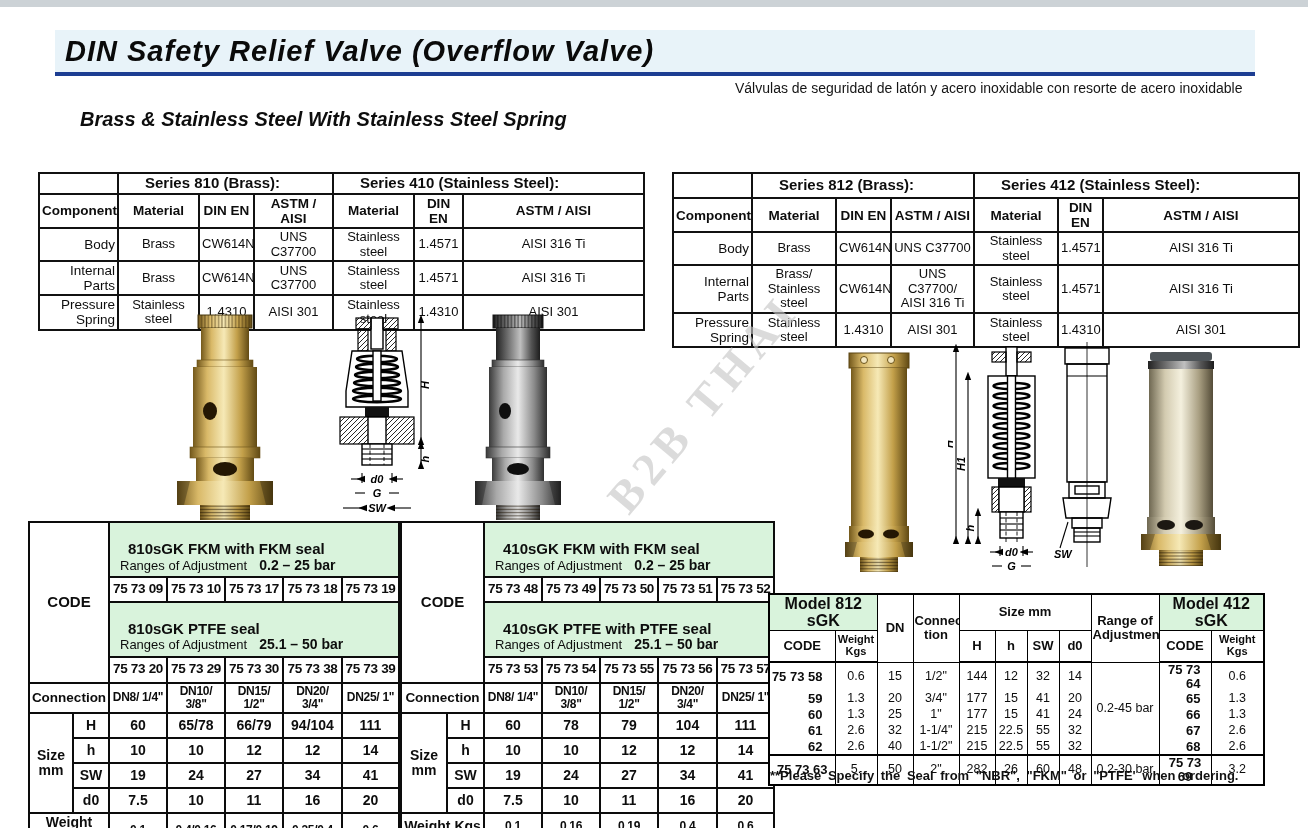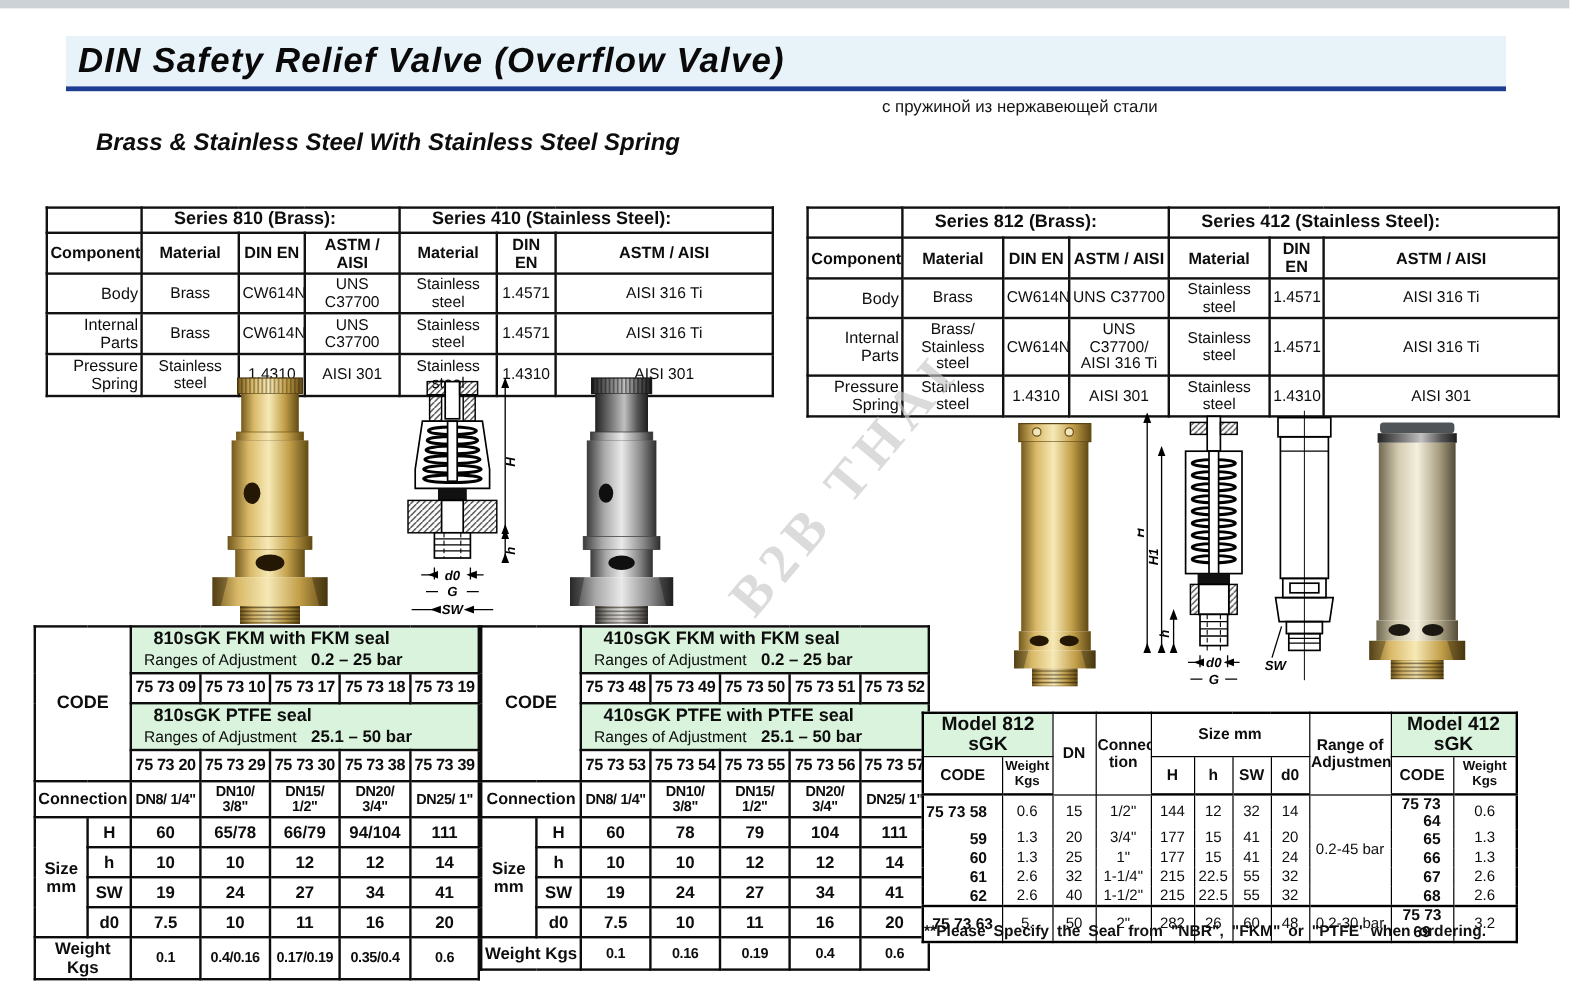--- a/index.html
+++ b/index.html
@@ -41,21 +41,21 @@
   .mat .series th { font-weight:bold; font-size:15px; text-align:left; padding-left:26px; }
   .mat .hdr td { font-weight:bold; font-size:13.5px; text-align:center; }
   .mat tbody tr td:first-child { text-align:right; padding-left:5px; font-size:13.5px; }
   .mat .hdr td:first-child { text-align:center; padding-left:2px; }
 
   
   .codes td, .codes th { border:2px solid #0c0c0c; text-align:center; vertical-align:middle;
                          font-size:14px; line-height:1.1; padding:1px; }
   .codes th { font-weight:bold; }
   .codes .codeL { font-size:15px; }
-  .codes .green { background:#d9f3dc; text-align:left; padding:2px 4px 3px 10px; }
+  .codes .green { background:#d9f3dc; text-align:left; padding:18px 4px 3px 10px; }
   .codes .green .t { font-weight:bold; font-size:15px; margin-left:8px; }
   .codes .green .rl { font-size:13px; }
   .codes .green .rv { font-weight:bold; font-size:14px; margin-left:12px; }
   .codes .coderow td { font-weight:bold; font-size:13.5px; letter-spacing:-0.3px; }
   .codes .connrow th { font-size:13.5px; }
   .codes .connrow td { font-weight:bold; font-size:12px; letter-spacing:-0.3px; }
   .codes .sizerow td { font-weight:bold; }
   .codes .wrow td { font-weight:bold; font-size:12px; letter-spacing:-0.3px;margin-left:48px; }
 
   
@@ -142,21 +142,21 @@
 </svg>
 
 <div class="topstrip"></div>
 
 <div class="titlebar abs">
   <span>DIN  Safety Relief Valve  (Overflow Valve)</span>
 </div>
 <div class="subtitle abs">Brass &amp; Stainless Steel With Stainless Steel Spring</div>
 
 <div class="intl abs">
-  <div>с пружиной из нержавеющей стали</div>
+  <div>Válvulas de seguridad de latón y acero inoxidable con  resorte de acero inoxidable</div>
 </div>
 
 <table class="mat abs" style="left:38px;top:172px;width:607px">
   <colgroup>
       <col style="width:79px">
       <col style="width:81px">
       <col style="width:55px">
       <col style="width:79px">
       <col style="width:81px">
       <col style="width:49px">

